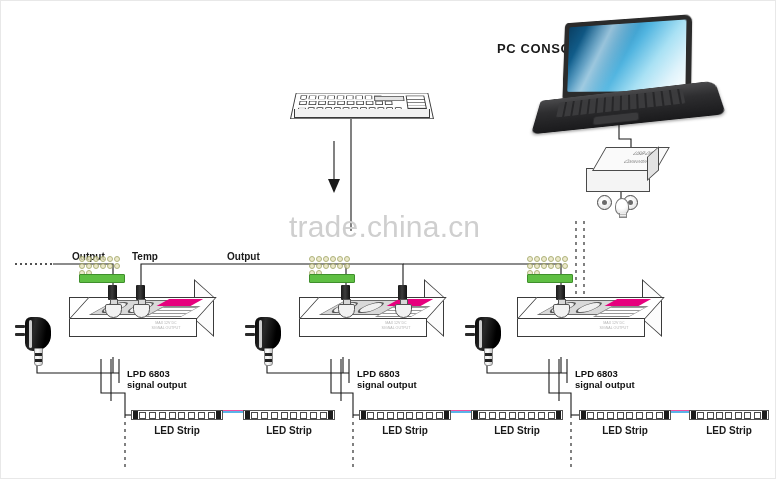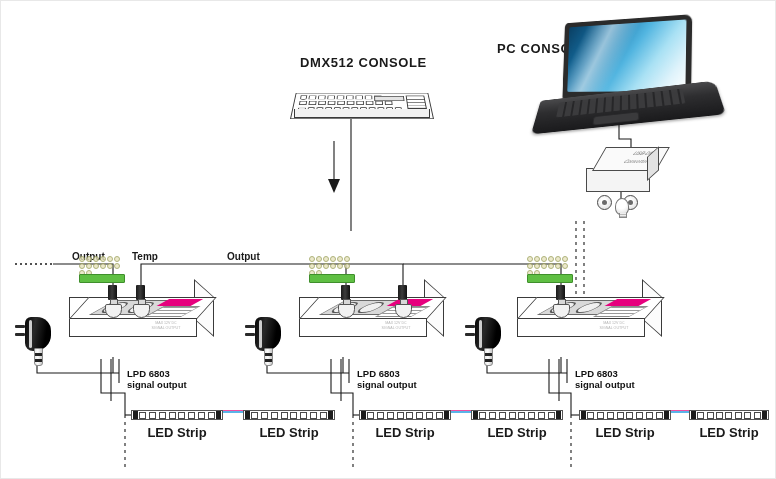--- a/index.html
+++ b/index.html
@@ -31,21 +31,21 @@
   }
   .wire-label {
     position: absolute;
     font-size: 10px;
     font-weight: bold;
     color: #1a1a1a;
     white-space: nowrap;
   }
   .strip-label {
     position: absolute;
-    font-size: 13px;
+    font-size: 10px;
     font-weight: bold;
     color: #1a1a1a;
     white-space: nowrap;
     text-align: center;
   }
   .sigout-label {
     position: absolute;
     font-size: 9.5px;
     font-weight: bold;
     color: #111;
@@ -519,21 +519,20 @@
       <path d="M 558 358 L 558 400"></path>
       <path d="M 566 358 L 566 382"></path>
       <path d="M 570 414 L 570 470" stroke-dasharray="3 4"></path>
 
       <path d="M 124 414 L 132 414"></path>
       <path d="M 352 414 L 360 414"></path>
       <path d="M 570 414 L 578 414"></path>
     </g>
   </svg>
 
-  <div class="hdr-label" style="left:299px; top:54px;">DMX512 CONSOLE</div>
 
   <div class="dmx-console" style="left:289px; top:72px;">
     <div class="dmx-top">
       <div class="dmx-row" style="top:4px;">
         <span class="dmx-fader"></span>
         <span class="dmx-btn"></span>
         <span class="dmx-btn"></span>
         <span class="dmx-btn"></span>
         <span class="dmx-btn"></span>
         <span class="dmx-btn"></span>
@@ -878,14 +877,15 @@
         <span></span>
         <span></span>
         <span></span>
         <span></span>
       </span>
     <span class="cap"></span>
   </div>
   <div class="strip-label" style="left:578px; top:424px; width:92px;">LED Strip</div>
   <div class="strip-label" style="left:688px; top:424px; width:80px;">LED Strip</div>
 
+  <div id="watermark">trade.china.cn</div>
 
 </div>
 
 </body></html>

